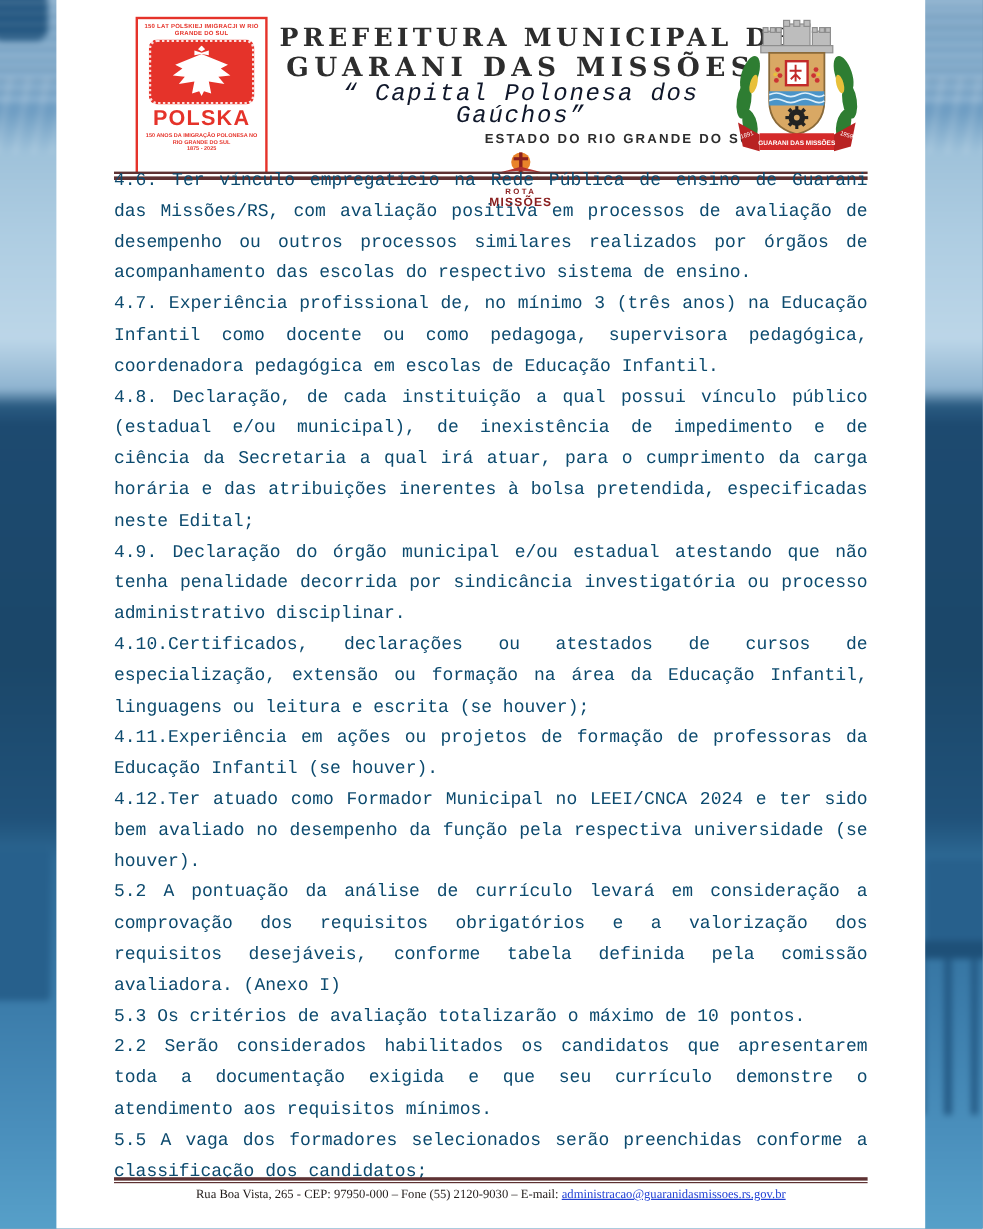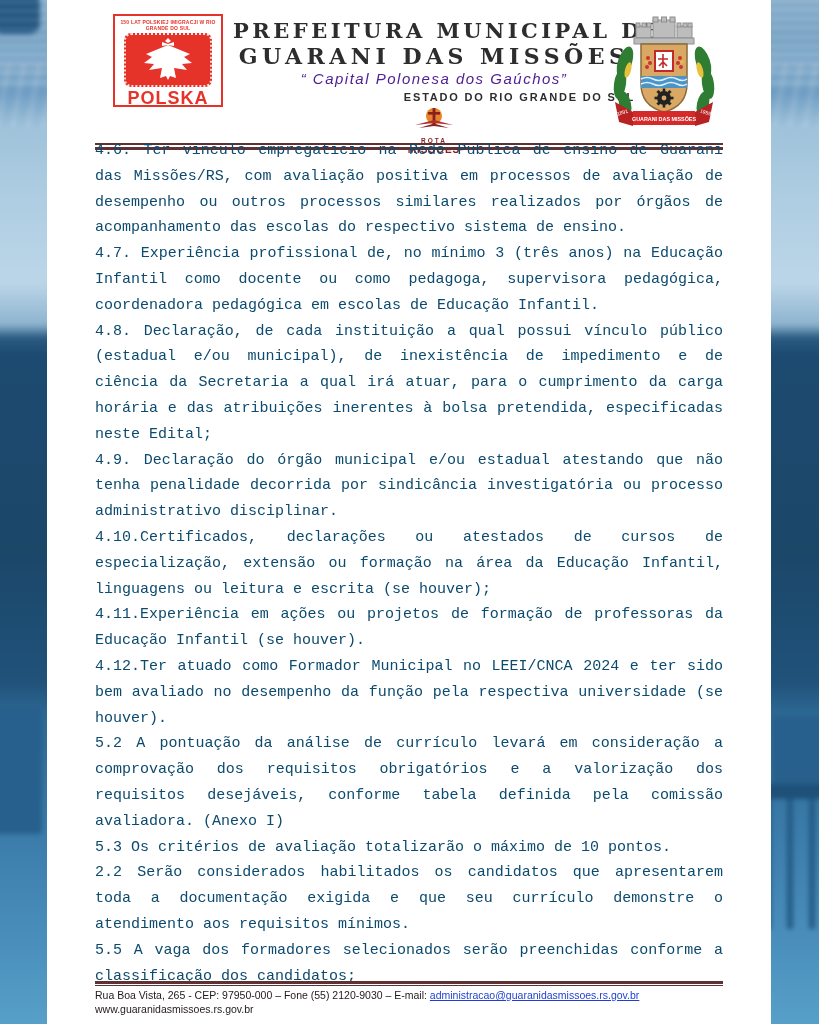--- a/index.html
+++ b/index.html
@@ -23,60 +23,60 @@
   .bg-desk-right  { right:-8px; top:792px; width:86px; height:15px; background:#1e5078; }
   .bg-desk-right-legs { right:-8px; top:807px; width:70px; height:130px; background:
         repeating-linear-gradient(90deg, #245a85 0 6px, transparent 6px 22px); }
   .bg-chair-right { right:-8px; top:724px; width:64px; height:70px; border-radius:4px; }
   .bg-table-left  { left:-8px; top:893px; width:48px; height:42px; background:#1f5480; border-radius:10px; }
 
   
   .page { position:absolute; left:47px; top:0; width:724px; height:1024px; background:#ffffff; }
 
   
-  .polska { position:absolute; left:66px; top:14px; width:110px; height:93px;
+  .polska { position:absolute; left:66px; top:14px; width:110px; height:132px;
             border:2px solid #e5332a; background:#fff; color:#e5332a;
             text-align:center; padding:3px 3px; overflow:hidden; }
   .polska-tiny  { font-weight:bold; font-size:5px; line-height:6px; letter-spacing:.2px; text-transform:uppercase; }
   .eagle-wrap   { position:relative; width:88px; height:54px; margin:2px auto 0;
                   background:#e5332a; border-radius:7px; border:2px dotted rgba(255,255,255,.85); }
   .eagle-wrap svg { position:absolute; left:50%; top:50%; transform:translate(-50%,-50%); }
   .polska-name  { font-weight:bold; font-size:18px; line-height:19px; letter-spacing:1px; margin-top:2px; }
   .polska-bottom{ font-weight:bold; font-size:4.6px; line-height:5.5px; margin-top:2px; text-transform:uppercase; }
   .polska-years { font-weight:bold; font-size:4.6px; line-height:6px; }
 
   .title-block { position:absolute; left:186px; top:18px; width:402px; text-align:center; }
   .title-l1 { font-family:"DejaVu Serif", serif; font-weight:bold; font-size:21px; line-height:25px;
               letter-spacing:3.5px; color:#2d2d2d; white-space:nowrap; }
   .title-l2 { font-family:"DejaVu Serif", serif; font-weight:bold; font-size:22px; line-height:26px;
               letter-spacing:4.5px; color:#2d2d2d; white-space:nowrap; }
-  .motto    { font-family:Liberation Sans, sans-serif; font-style:italic; font-size:15px; line-height:19px;
-              letter-spacing:1.5px; color:#4c1d95; }
+  .motto    { font-family:Liberation Mono, monospace; font-style:italic; font-size:20px; line-height:19px;
+              letter-spacing:1.5px; color:#0f172a; }
   .state    { font-weight:bold; font-size:11px; line-height:14px; letter-spacing:1.8px; color:#2d2d2d; margin-top:2px;text-align:right; }
   .rota     { margin-top:3px; }
   .rota-top { font-weight:bold; font-size:6.5px; line-height:7px; letter-spacing:2px; color:#8a2020; }
   .rota-name{ font-weight:bold; font-size:10px; line-height:11px; letter-spacing:1px; color:#8a2020; }
 
   .crest { position:absolute; left:556px; top:14px; width:122px; height:126px; }
 
   
   .rule  { position:absolute; left:48px; width:628px; top:143px; }
   .r1 { height:2px; background:#5e3233; }
   .rgap { height:2px; background:#ffffff; }
   .r3 { height:3px; background:#5e3233; }
 
   
   .doc { position:absolute; left:48px; top:138px; width:628px;
          font-size:15px; line-height:25.8px; color:#0c4a6e; text-align:justify;font-family:Liberation Mono, monospace; }
   .doc p { margin:0; }
   .doc p.heading { font-weight:bold; font-size:15.5px; text-align:left; margin-top:26px; }
 
   
-  .footer { position:absolute; left:48px; right:48px; top:981px; text-align:left;
-            font-family:Liberation Sans, sans-serif; font-size:10.5px; line-height:13.5px; color:#201a18; }
+  .footer { position:absolute; left:48px; right:48px; top:981px; text-align:center;
+            font-family:Liberation Serif, serif; font-size:10.5px; line-height:13.5px; color:#201a18; }
   .frule { margin-bottom:3px; }
   .f1 { height:3px; background:#5e3233; }
   .fgap { height:1px; background:#ffffff; }
   .f3 { height:1px; background:#5e3233; }
   .footer a { color:#1f3fd4; text-decoration:underline; }
 </style>
 </head>
 <body>
 
 <div class="stage">
@@ -221,17 +221,16 @@
       <p>5.5 A vaga dos formadores selecionados serão preenchidas conforme a classificação dos candidatos;</p>
     </div>
 
     <div class="footer">
       <div class="frule">
         <div class="f1"></div>
           <div class="fgap"></div>
           <div class="f3"></div>
       </div>
       <div><span>Rua Boa Vista, 265 - CEP: 97950-000 – Fone (55) 2120-9030 – E-mail: </span><a href="#">administracao@guaranidasmissoes.rs.gov.br</a></div>
-      <div>www.guaranidasmissoes.rs.gov.br</div>
     </div>
 
   </div>
 </div>
 
 </body></html>

